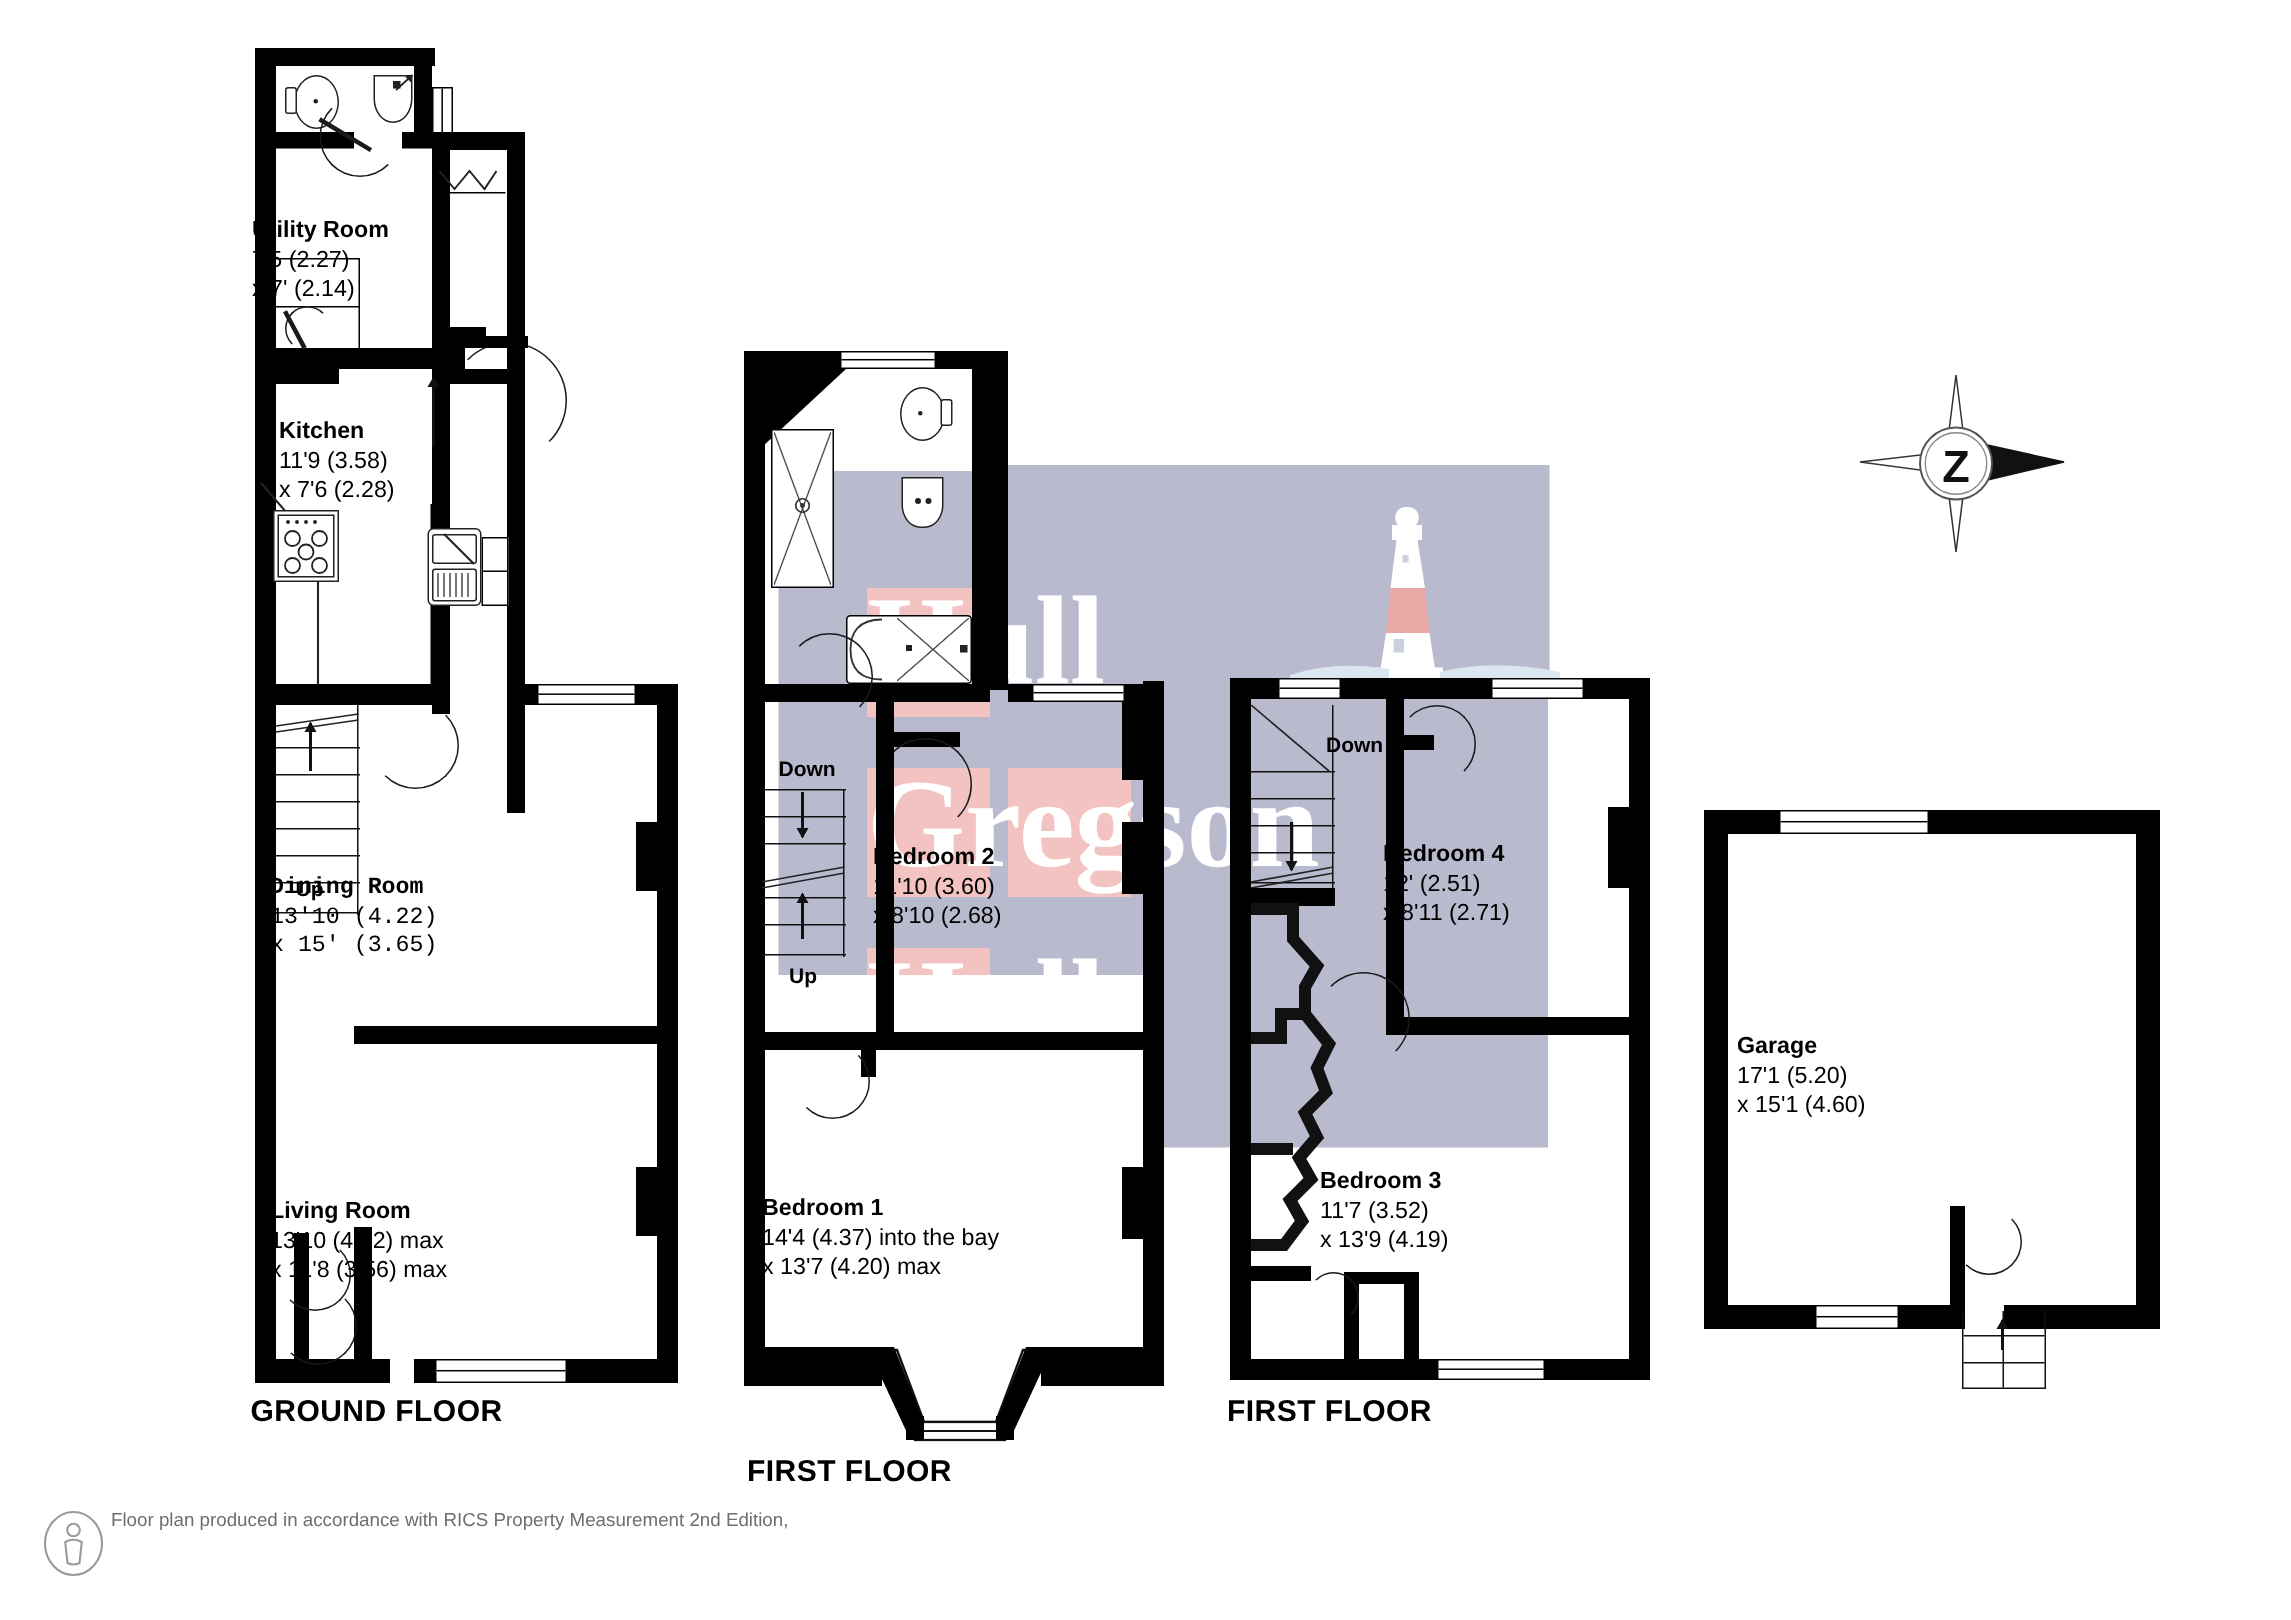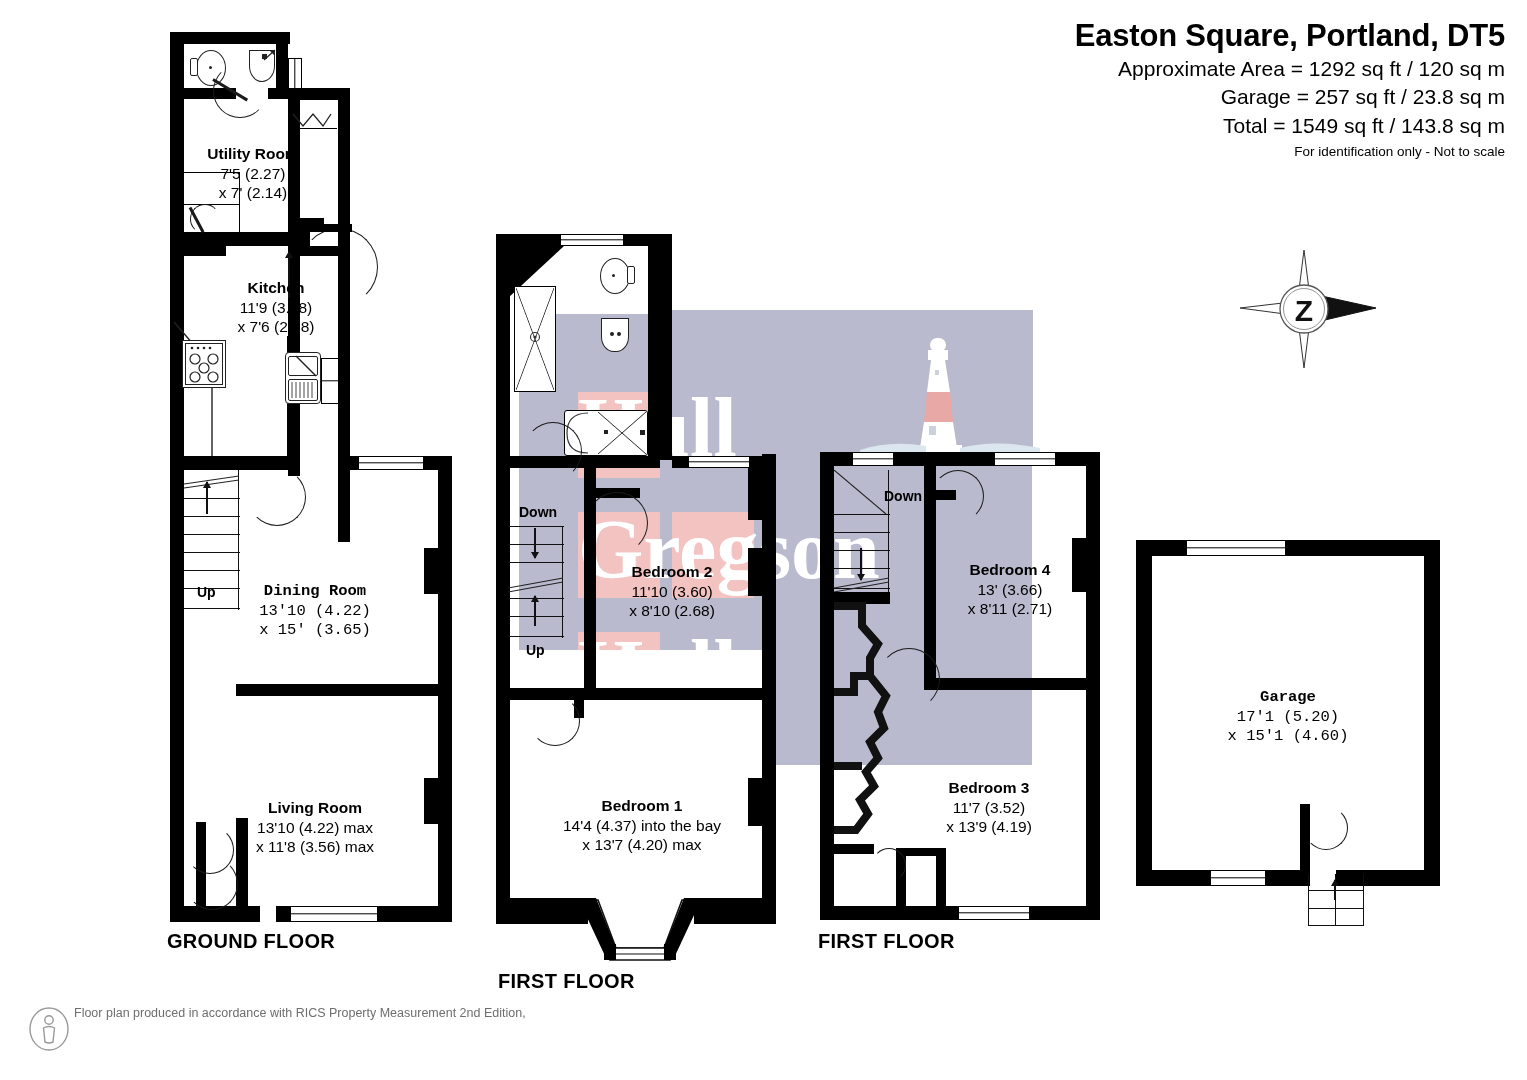--- a/index.html
+++ b/index.html
@@ -20,21 +20,21 @@
   .wall{position:absolute;background:#000;}
   .room{position:absolute;background:#fff;}
   .thin{position:absolute;border:1.4px solid #000;background:#fff;box-sizing:border-box;}
   .thinl{position:absolute;background:#000;}
   .win{position:absolute;background:#fff;border:1.5px solid #000;box-sizing:border-box;}
   .win:after{content:"";position:absolute;left:0;right:0;top:50%;height:1.4px;background:#000;transform:translateY(-50%);}
   .winv{position:absolute;background:#fff;border:1.5px solid #000;box-sizing:border-box;}
   .winv:after{content:"";position:absolute;top:0;bottom:0;left:50%;width:1.4px;background:#000;transform:translateX(-50%);}
 
   
-  .lbl{position:absolute;text-align:center;line-height:1.26;white-space:nowrap;}
+  .lbl{position:absolute;text-align:left;line-height:1.26;white-space:nowrap;}
   .lbl .nm{font-size:15.5px;font-weight:bold;}
   .lbl .dm{font-size:15.5px;}
   .tag{position:absolute;font-size:14px;font-weight:bold;}
   .floorlbl{position:absolute;font-size:20px;font-weight:bold;letter-spacing:.3px;}
 
   
   .stair{position:absolute;box-sizing:border-box;}
   .stair .tread{position:absolute;left:0;right:0;height:1.4px;background:#111;}
   .stair .rail{position:absolute;top:0;bottom:0;width:1.4px;background:#111;}
   .arrow{position:absolute;width:1.5px;background:#111;}
@@ -68,27 +68,20 @@
 
   
   .foot{position:absolute;left:74px;top:1004px;font-size:12.5px;color:#6e6e6e;line-height:1.45;white-space:nowrap;}
   .footicon{position:absolute;left:28px;top:1006px;width:42px;height:46px;}
 </style>
 </head>
 <body>
 
 <div id="stage">
 
-  <div class="hdr">
-    <div class="hdr-title">Easton Square, Portland, DT5</div>
-    <div class="hdr-line">Approximate Area = 1292 sq ft / 120 sq m</div>
-    <div class="hdr-line">Garage = 257 sq ft / 23.8 sq m</div>
-    <div class="hdr-line">Total = 1549 sq ft / 143.8 sq m</div>
-    <div class="hdr-note">For identification only - Not to scale</div>
-  </div>
 
   <div class="compass" style="left:1238px;top:248px;width:140px;height:122px;">
     <svg width="140" height="122" viewBox="0 0 140 122">
       <polygon points="66,2 73,58 59,58" fill="#fff" stroke="#333" stroke-width="1"></polygon>
       <polygon points="66,120 73,64 59,64" fill="#fff" stroke="#333" stroke-width="1"></polygon>
       <polygon points="2,60 62,53 62,68" fill="#fff" stroke="#333" stroke-width="1"></polygon>
       <polygon points="138,60 70,45 70,76" fill="#111" stroke="#111" stroke-width="1"></polygon>
       <circle cx="66" cy="61" r="24" fill="#fff" stroke="#555" stroke-width="1.3"></circle>
       <circle cx="66" cy="61" r="20.5" fill="#fff" stroke="#888" stroke-width="0.9"></circle>
       <text x="66" y="73" text-anchor="middle" font-family="Liberation Sans, sans-serif" font-size="30" font-weight="bold" fill="#111">Z</text>
@@ -426,21 +419,21 @@
 
     <div class="wall" style="left:924px;top:458px;width:12px;height:232px;"></div>
     <div class="wall" style="left:924px;top:678px;width:100px;height:12px;"></div>
     <div class="wall" style="left:1022px;top:678px;width:66px;height:12px;"></div>
     <div class="wall" style="left:924px;top:490px;width:32px;height:10px;"></div>
     <div class="door d-tr" style="left:932px;top:470px;width:52px;height:52px;"></div>
     <div class="door d-tr" style="left:878px;top:648px;width:62px;height:62px;"></div>
 
     <div class="lbl" style="left:922px;top:560px;width:176px;">
       <div class="nm">Bedroom 4</div>
-      <div class="dm">13' (3.66)</div>
+      <div class="dm">12' (2.51)</div>
       <div class="dm">x 8'11 (2.71)</div>
     </div>
 
     <svg style="position:absolute;left:826px;top:600px;" width="110" height="270">
       <polyline points="8,6 36,6 36,26 52,44 44,58 44,76 28,76 28,92 8,92" fill="none" stroke="#111" stroke-width="8" stroke-linejoin="miter"></polyline>
       <polyline points="44,76 60,96 52,112 58,128 44,142 52,158 40,172 48,186 34,200 42,214 30,230 8,230" fill="none" stroke="#111" stroke-width="8" stroke-linejoin="miter"></polyline>
       <line x1="8" y1="166" x2="36" y2="166" stroke="#111" stroke-width="8"></line>
       <line x1="8" y1="250" x2="36" y2="250" stroke="#111" stroke-width="0"></line>
     </svg>
     <div class="wall" style="left:826px;top:844px;width:48px;height:10px;"></div>
@@ -471,21 +464,21 @@
     <div class="win" style="left:1210px;top:870px;width:56px;height:16px;"></div>
     <div class="wall" style="left:1300px;top:804px;width:10px;height:82px;"></div>
     <div class="door d-br" style="left:1304px;top:806px;width:44px;height:44px;"></div>
     <div class="stair" style="left:1308px;top:874px;width:56px;height:52px;border-left:1.4px solid #111;border-right:1.4px solid #111;border-bottom:1.4px solid #111;">
       <div class="tread" style="top:16px;"></div>
         <div class="tread" style="top:34px;"></div>
       <div class="rail" style="left:26px;"></div>
     </div>
     <div class="arrow up" style="left:1334px;top:880px;height:20px;"></div>
 
-    <div class="lbl" style="left:1158px;top:688px;width:260px;font-family:Liberation Mono, monospace;">
+    <div class="lbl" style="left:1158px;top:688px;width:260px;">
       <div class="nm">Garage</div>
       <div class="dm">17'1 (5.20)</div>
       <div class="dm">x 15'1 (4.60)</div>
     </div>
   </div>
 
   <div class="footicon">
     <svg width="42" height="46" viewBox="0 0 42 46">
       <ellipse cx="21" cy="23" rx="19" ry="21" fill="none" stroke="#9a9a9a" stroke-width="1.4"></ellipse>
       <circle cx="21" cy="14" r="4.2" fill="none" stroke="#9a9a9a" stroke-width="1.4"></circle>

